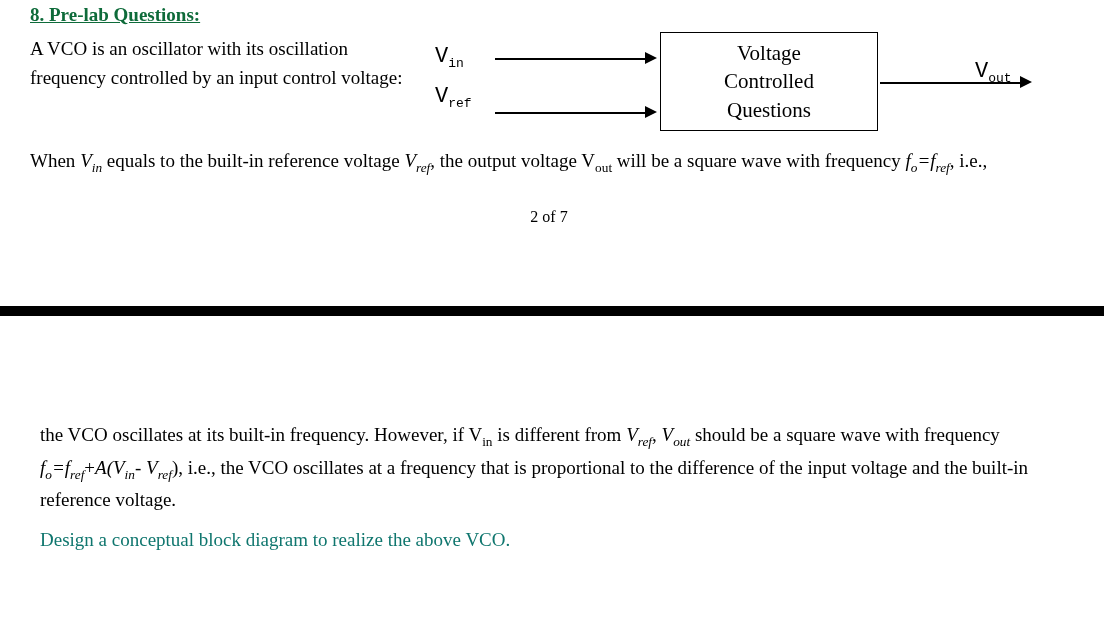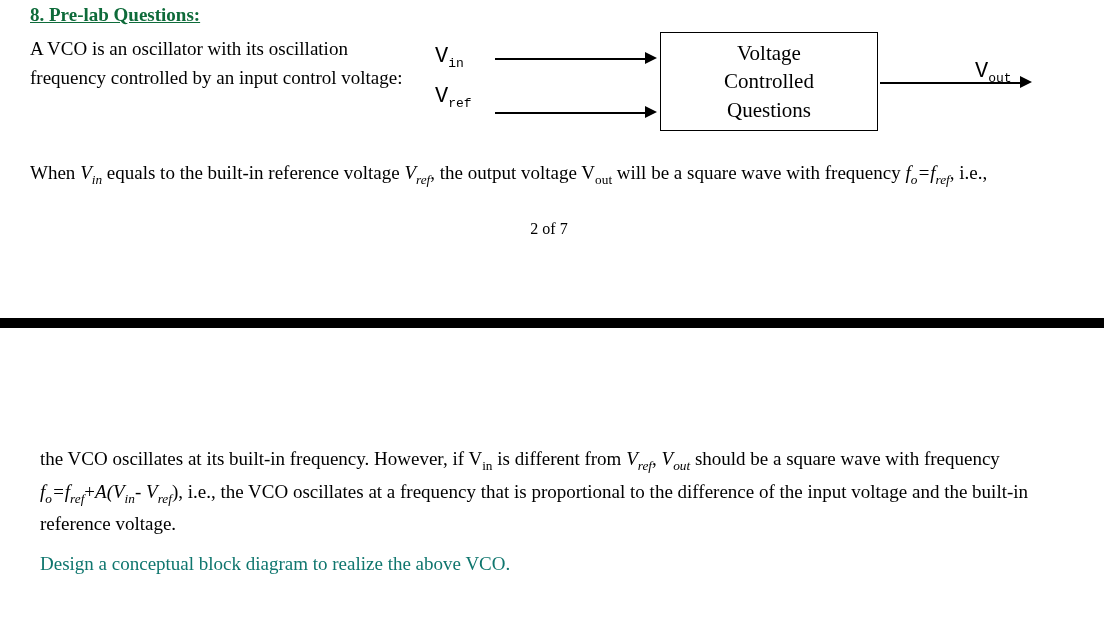--- a/index.html
+++ b/index.html
@@ -61,21 +61,21 @@
   }
   .arrow-head-r {
     position: absolute;
     width: 0; height: 0;
     border-top: 6px solid transparent;
     border-bottom: 6px solid transparent;
     border-left: 12px solid #000;
   }
   .body-text {
     line-height: 1.55;
-    margin-top: 16px;
+    margin-top: 4px;
   }
   .pgnum {
     text-align: center;
     font-size: 16px;
     margin-top: 30px;
     padding-right: 6px;
   }
   .divider {
     height: 10px;
     background: #000;

